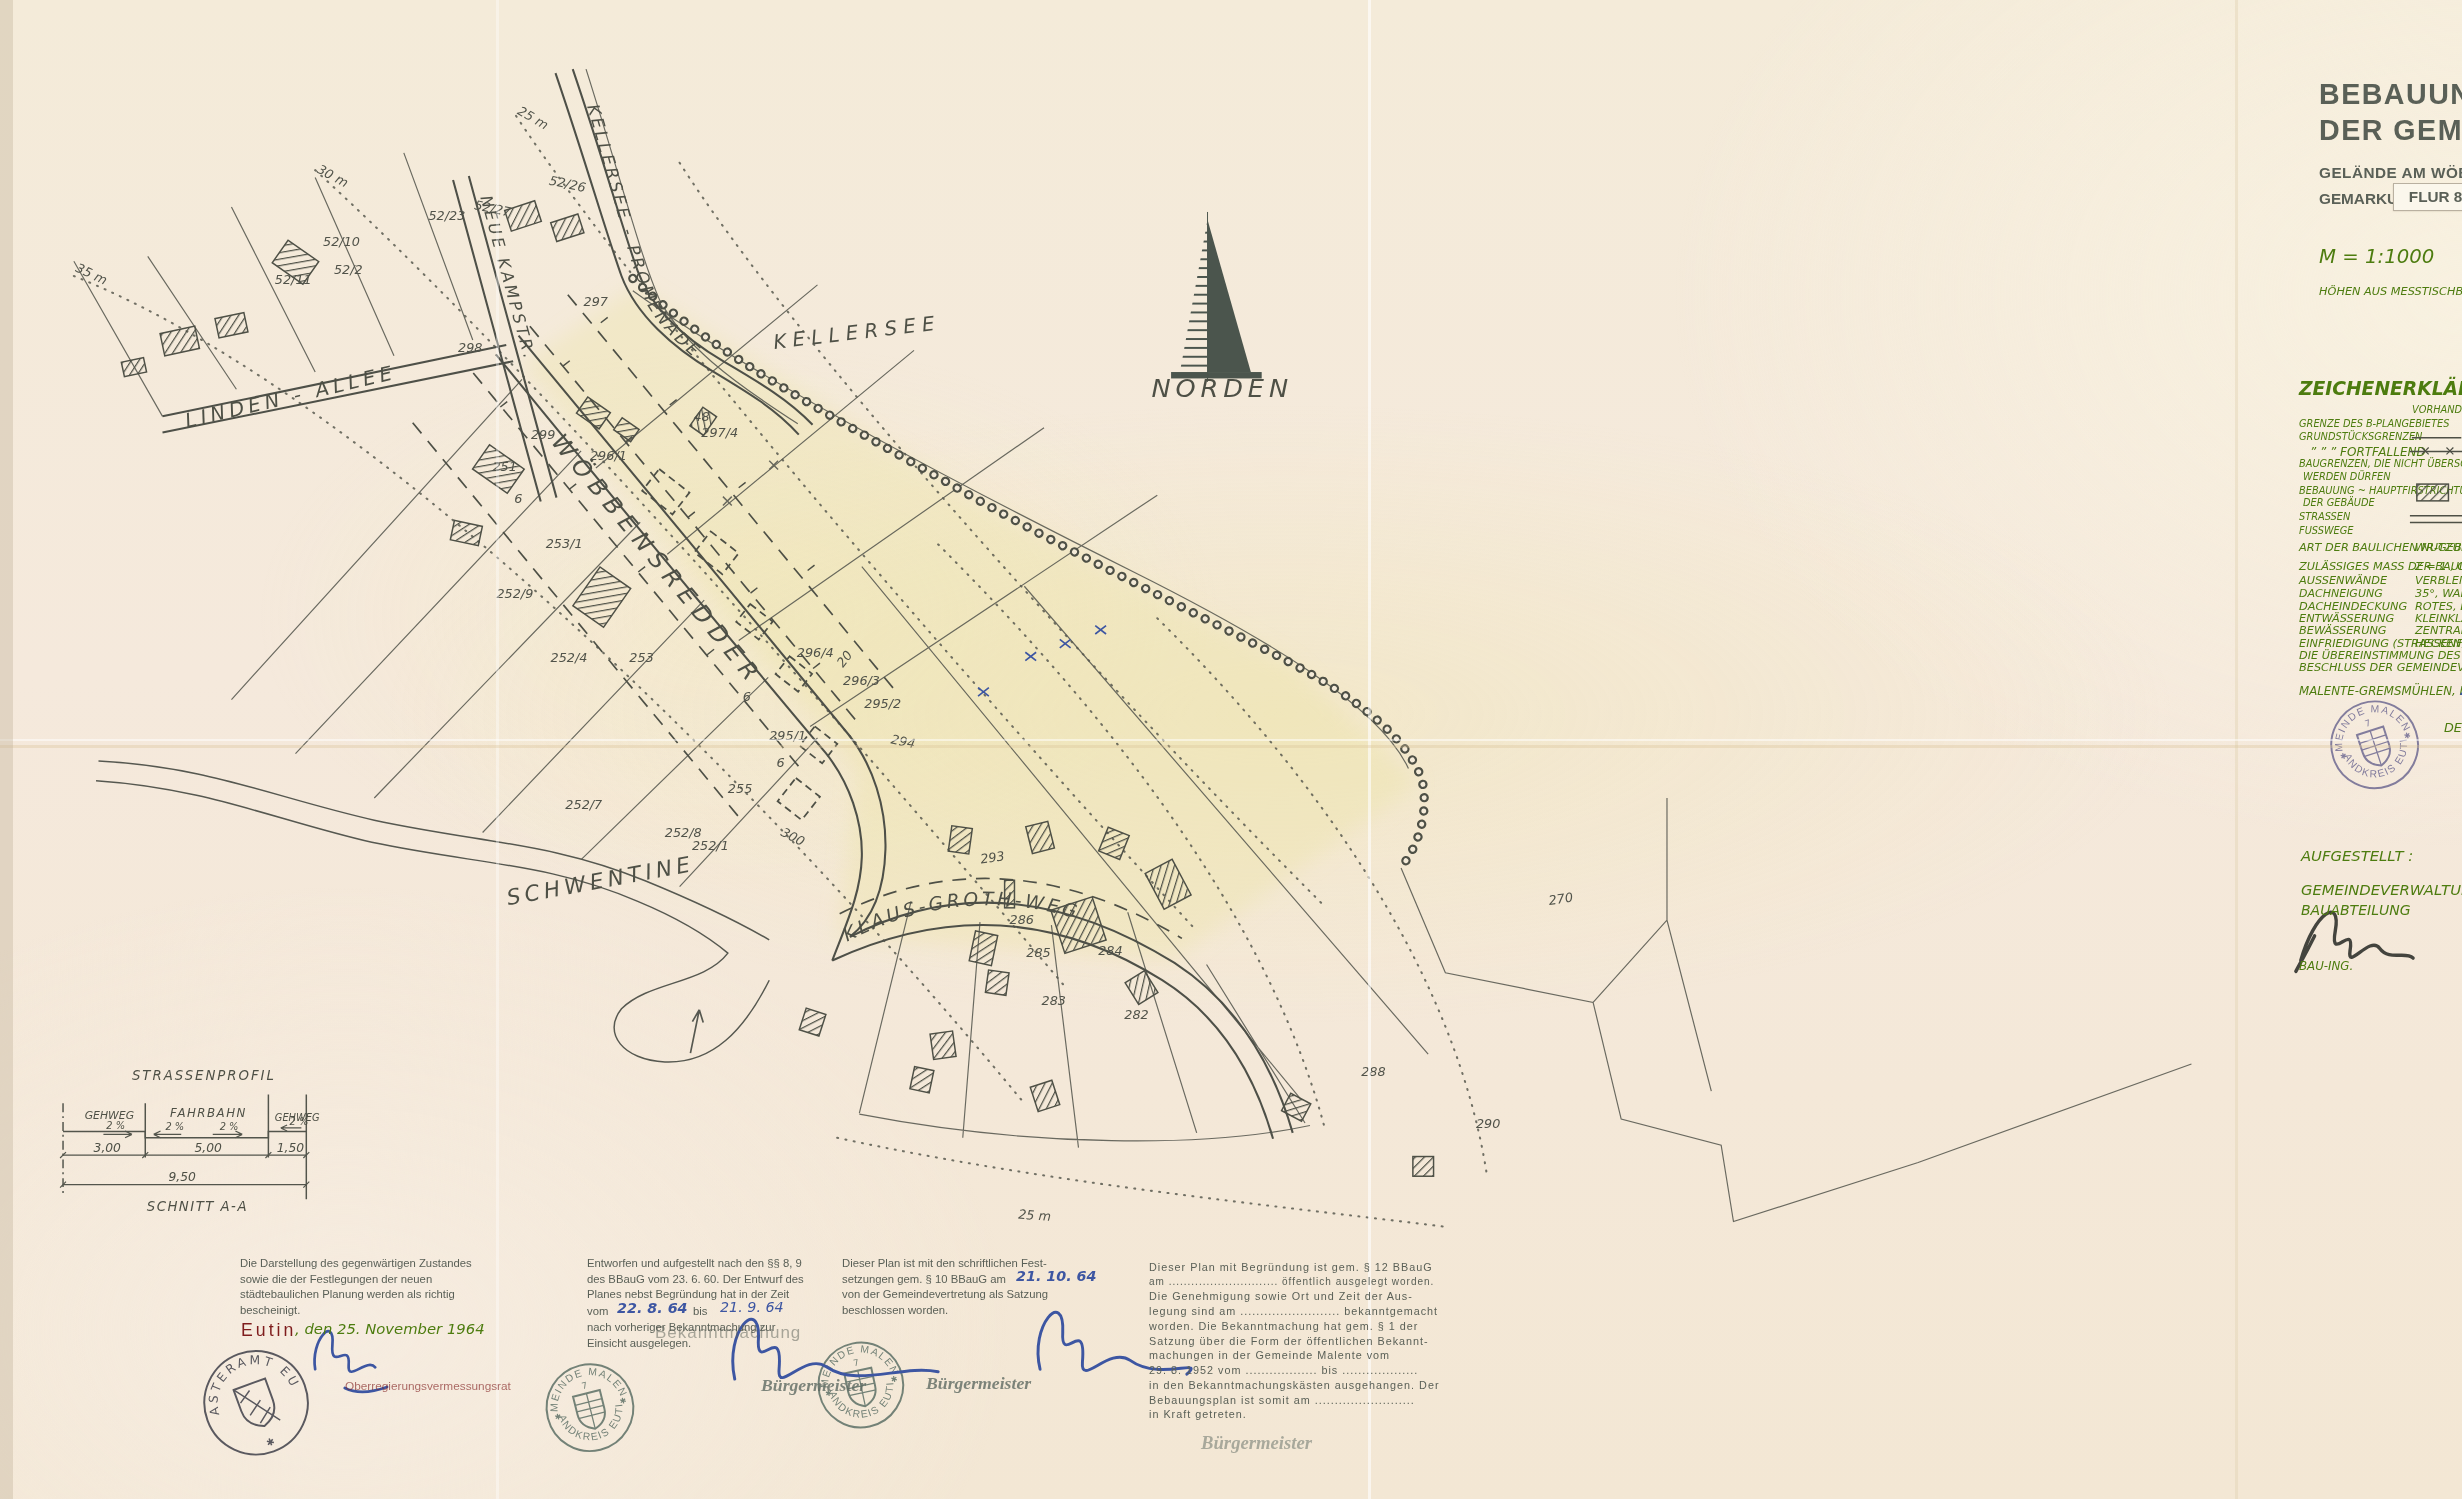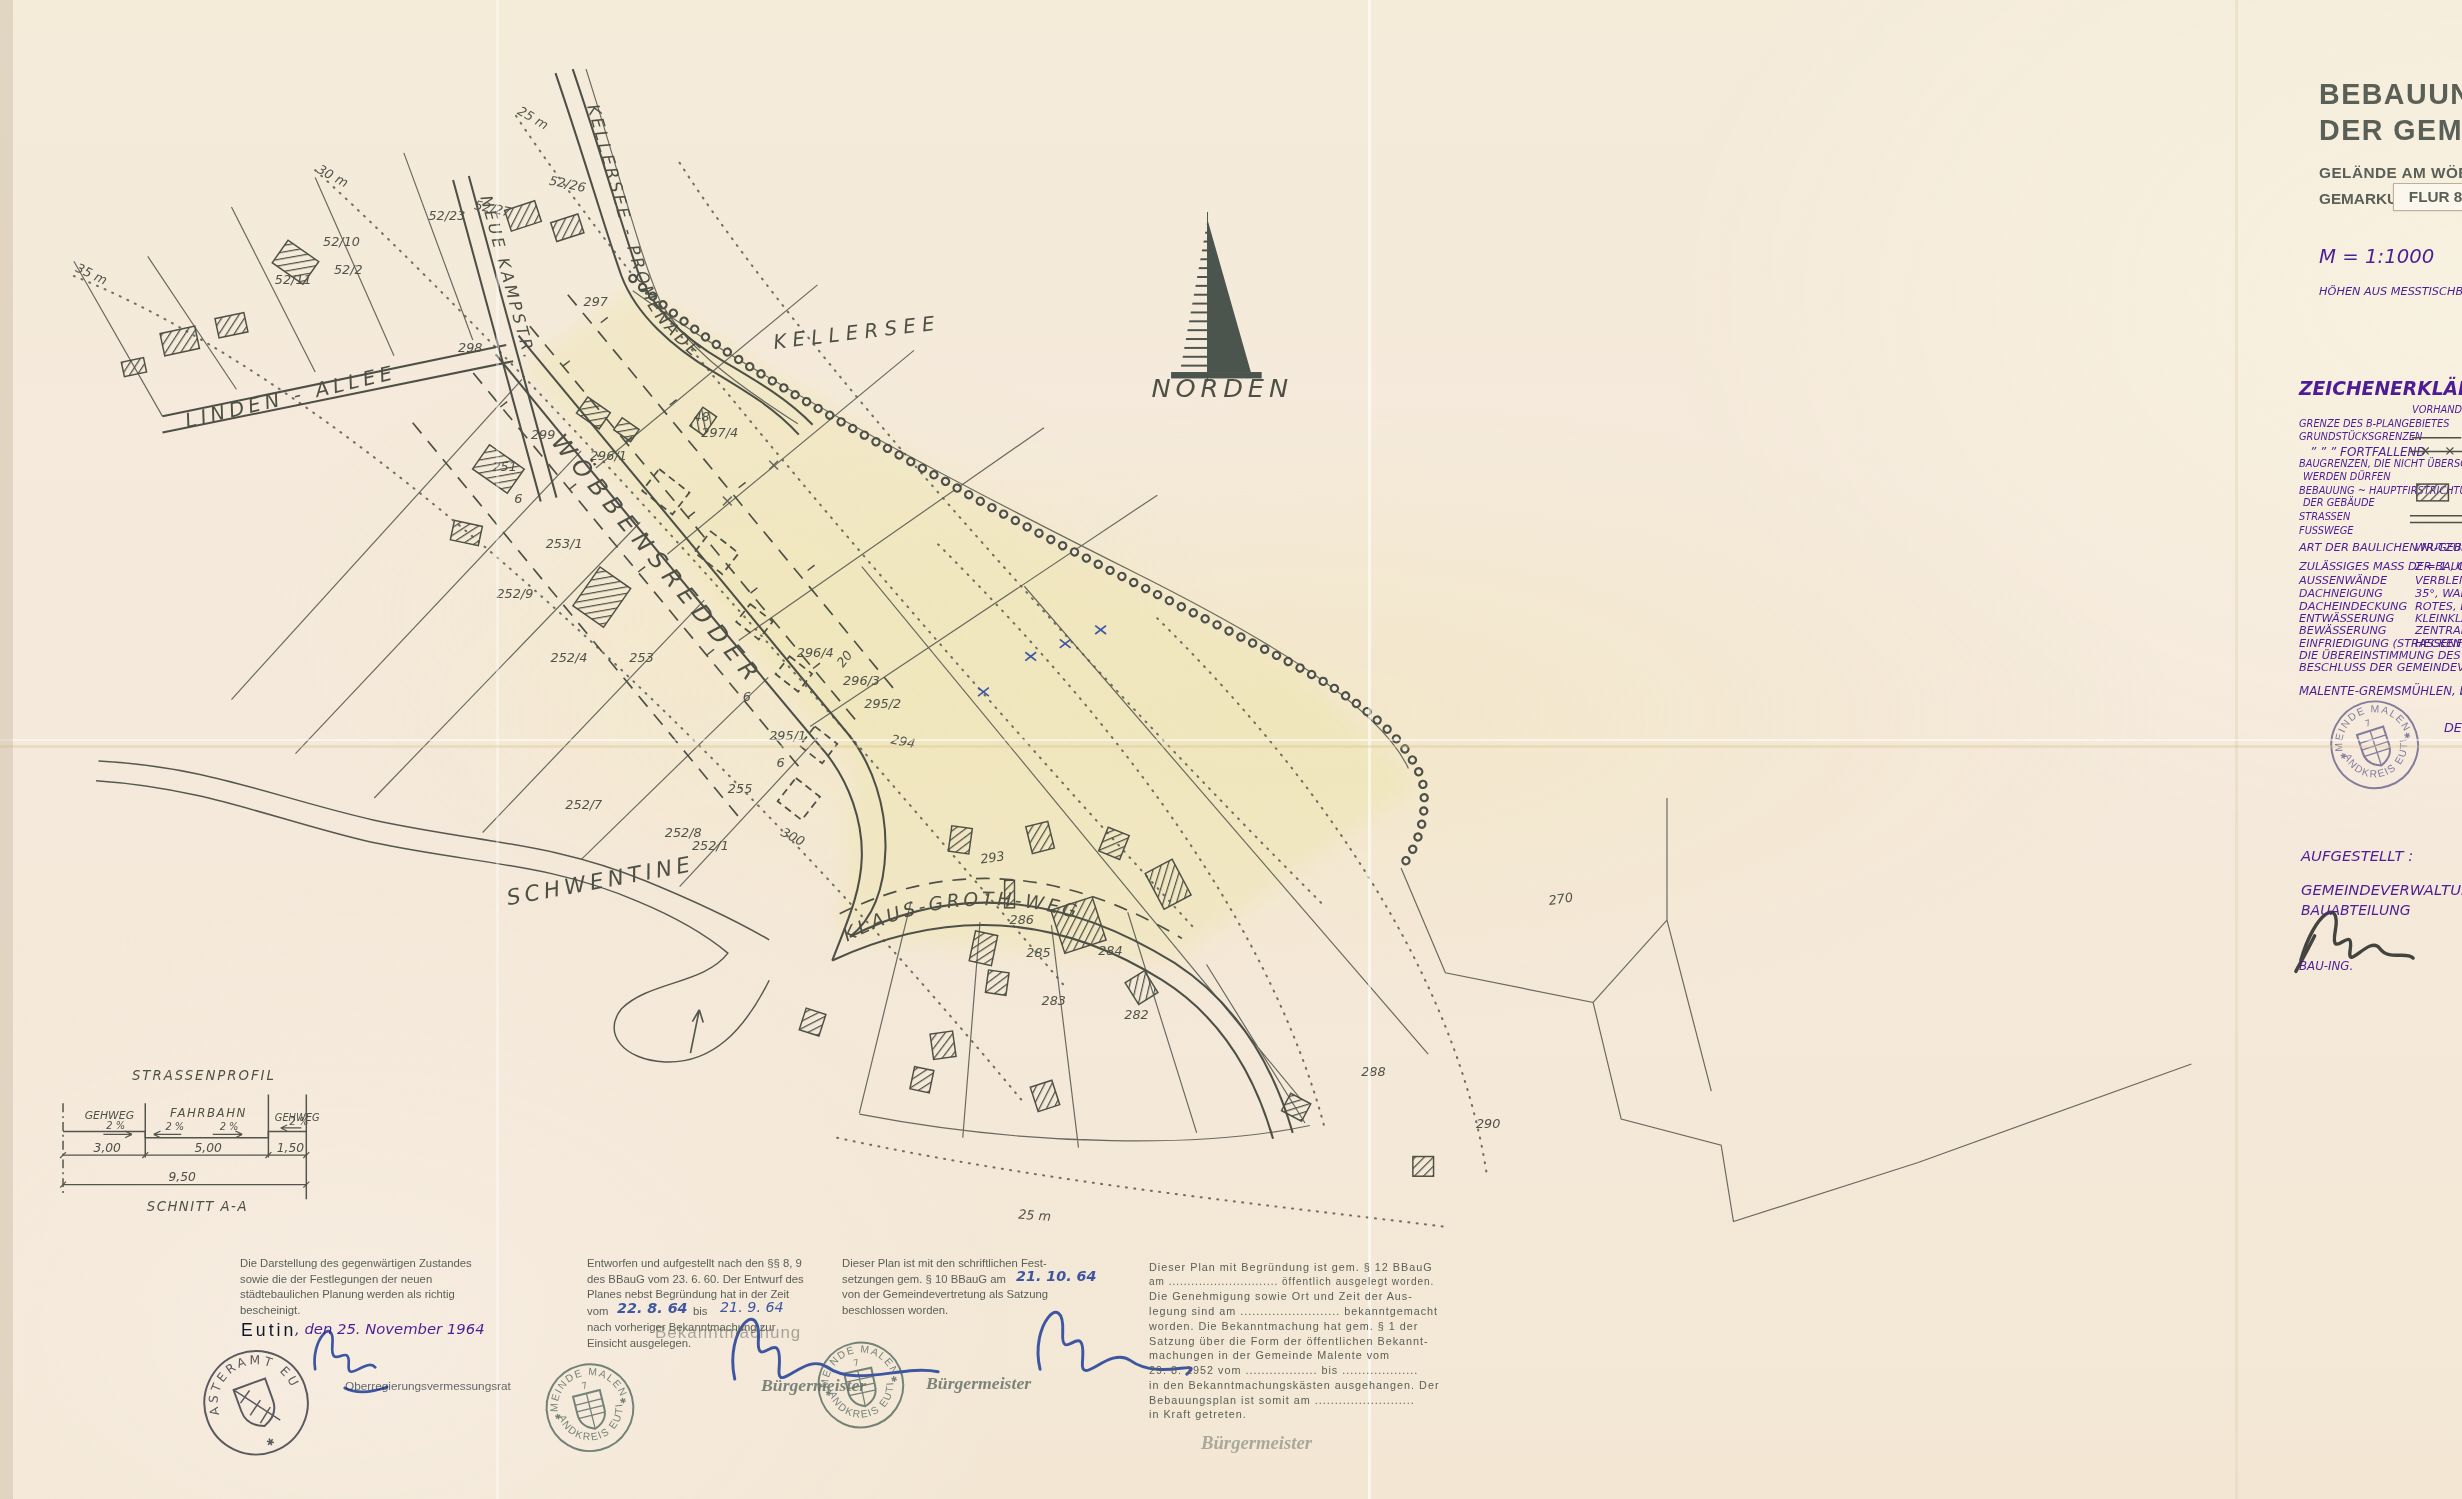--- a/index.html
+++ b/index.html
@@ -5,24 +5,24 @@
   html,body{margin:0;padding:0}
   body{width:2777px;height:1500px;position:relative;overflow:hidden;
        font-family:"Liberation Sans",sans-serif;color:#50524a;
        background:
          radial-gradient(ellipse 1280px 443px at 1280px 714px, rgba(236,228,158,.30), rgba(236,228,158,0) 70%),
          radial-gradient(ellipse 689px 394px at 739px 616px, rgba(240,234,170,.22), rgba(240,234,170,0) 70%),
          radial-gradient(ellipse 985px 689px at 2462px 295px, #f8f1e0, rgba(248,241,224,0) 80%),
          radial-gradient(ellipse 886px 591px at 345px 1330px, #f6ece0, rgba(246,236,224,0) 75%),
          linear-gradient(180deg,#f4ebd9 0%,#f5e9dc 45%,#f3e7d4 100%)}
   .t{position:absolute;white-space:nowrap}
-  .hand{font-family:"DejaVu Sans",sans-serif;font-style:italic;color:#4c1d95}
+  .hand{font-family:"DejaVu Sans",sans-serif;font-style:italic;color:#4d7c0f}
   .print{color:#5a6057;filter:blur(0.2px)}
   .blue{color:#3d56a2}
-  .purple{color:#0f172a}
+  .purple{color:#7f1d1d}
   .frak{font-family:"Liberation Serif",serif;font-weight:bold;font-style:italic;color:#5f6b63;opacity:.8;filter:blur(0.2px)}
   svg text{font-family:"DejaVu Sans",sans-serif}
   .mapl{font-style:italic;fill:#4e5046}
   .par{font-style:italic;fill:#51534a;font-size:26px}
   .sealc{fill:none;stroke-width:4}
   .sealt{font-size:21px;letter-spacing:3px;font-family:"Liberation Sans",sans-serif}
   .crease{position:absolute;pointer-events:none}
   .dotfill{letter-spacing:1px}
 </style>
 </head>

